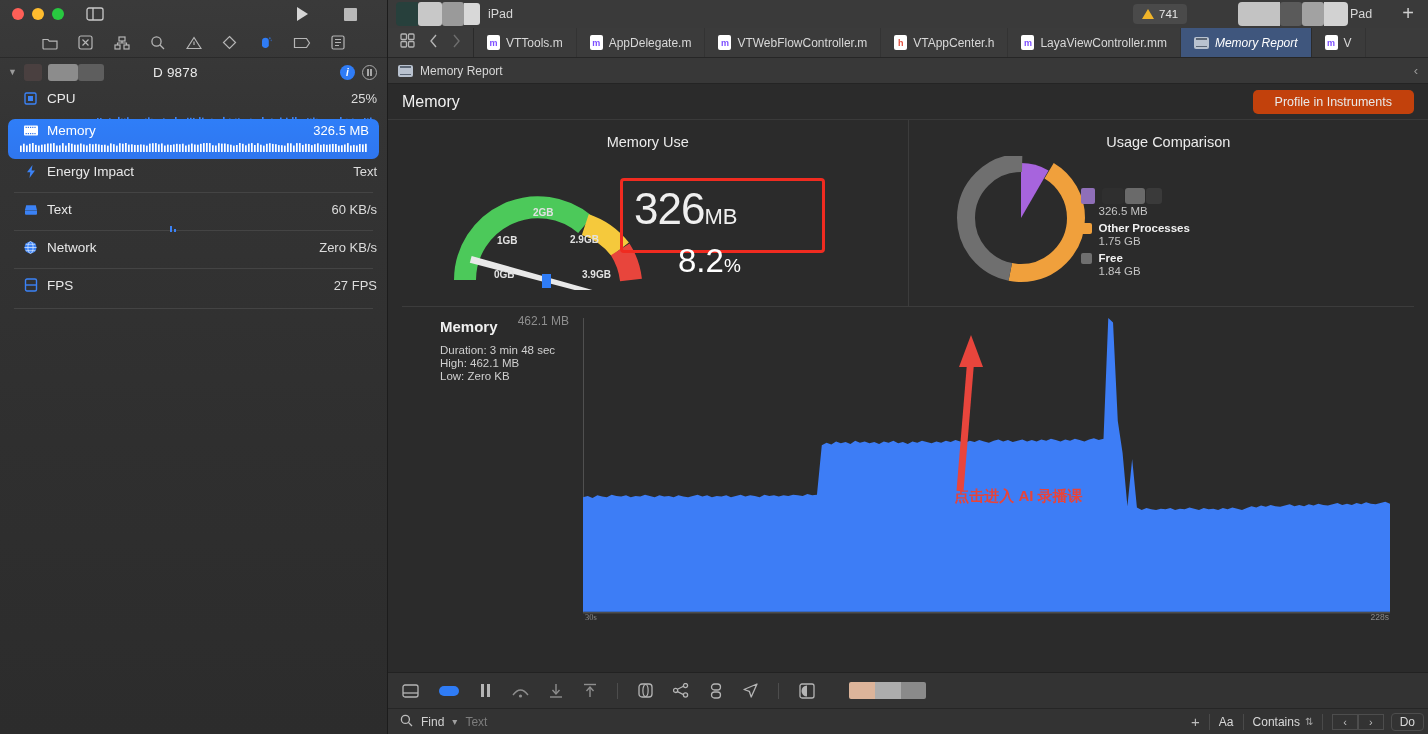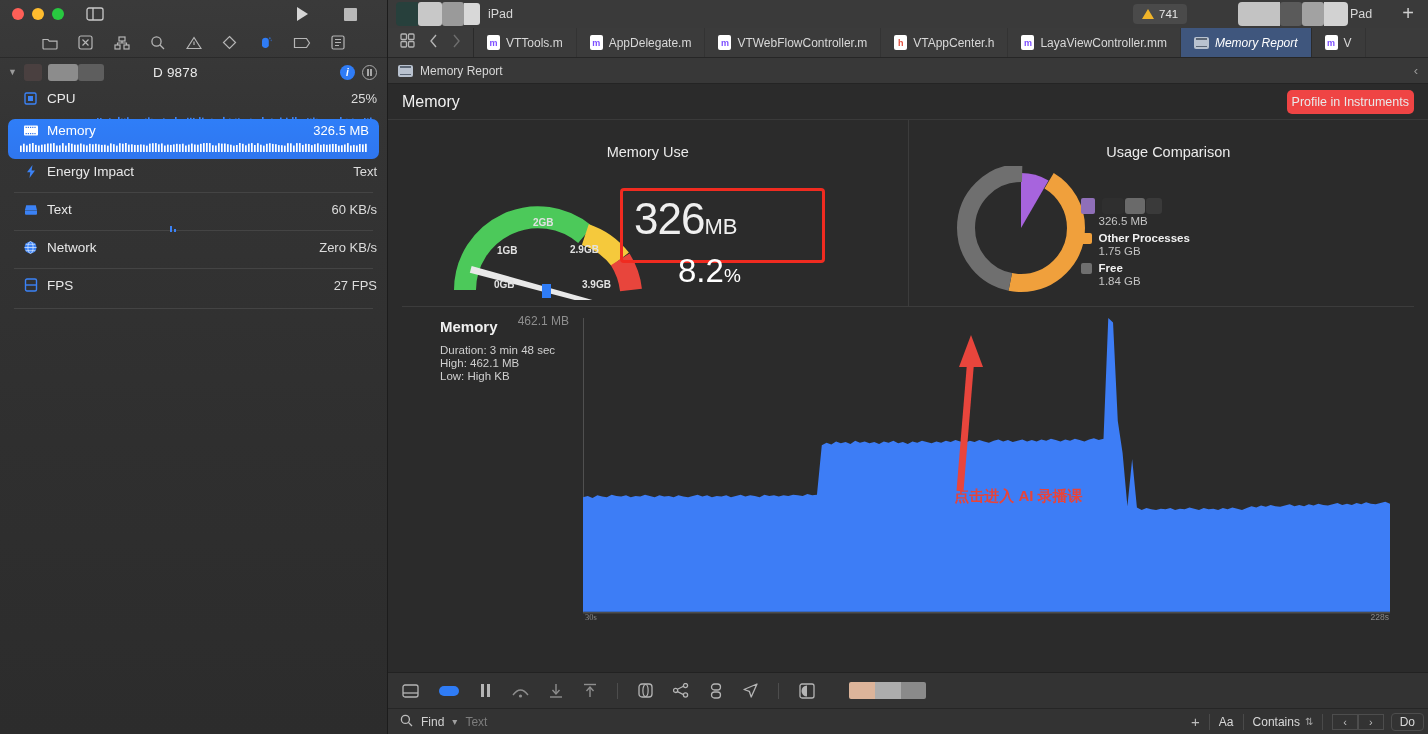--- a/index.html
+++ b/index.html
@@ -89,26 +89,26 @@
   .memicon::before{top:1.5px;} .memicon::after{bottom:1.5px;}
 
   .jumpbar { height:26px; background:#383838; display:flex; align-items:center; padding:0 10px; gap:7px;
       border-bottom:1px solid #242424; position:relative;}
   .jumpbar .label { font-size:12px; color:#d6d6d6;}
   .jumpbar .chev { position:absolute; right:10px; color:#9a9a9a; font-size:13px;}
 
   .report { flex:1; background:#2b2b2b; position:relative; overflow:hidden;}
   .report-head { height:36px; display:flex; align-items:center; padding: 0 14px; border-bottom:1px solid #3a3a3a;}
   .report-title { font-size:16px; color:#f0f0f0;}
-  .instr-btn { margin-left:auto; background:#ef4444; color:#e9e9e9; font-size:12.5px; border-radius:5px; padding:5px 5px; border:none;}
+  .instr-btn { margin-left:auto; background:#c2410c; color:#e9e9e9; font-size:12.5px; border-radius:5px; padding:5px 22px; border:none;}
 
   .summary { display:flex; height: 186px; }
   .panel { flex:1; position:relative; }
   .panel.left { border-right:1px solid #3c3c3c; }
-  .panel-title { text-align:center; font-size:14.5px; color:#ebebeb; margin-top:24px;}
+  .panel-title { text-align:center; font-size:14.5px; color:#ebebeb; margin-top:14px;}
 
   .gauge-wrap { position:relative; height:140px; }
   .redbox { position:absolute; left:232px; top:28px; width:205px; height:75px; border:3px solid #f02b20; border-radius:4px;}
   .bignum { position:absolute; left:246px; top:34px; font-size:44px; color:#efefef; letter-spacing:-1px;}
   .bignum .unit { font-size:22px; letter-spacing:0;}
   .pct { position:absolute; left:290px; top:92px; font-size:33px; color:#ffffff;}
   .pct .sm { font-size:19px; }
 
   .lbl { position:absolute; font-size:10px; color:#e2e2e2; font-weight:700;}
 
@@ -878,21 +878,21 @@
         </div>
       </div>
 
       <div style="height:1px;background:#3c3c3c;margin:0 14px;"></div>
 
       <div class="graph-sec">
         <div class="graph-info">
           <h3>Memory</h3>
           <p>Duration: 3 min 48 sec</p>
           <p>High: 462.1 MB</p>
-          <p>Low: High KB</p>
+          <p>Low: Zero KB</p>
         </div>
         <div class="plot">
           <span class="ytop">462.1 MB</span>
           <svg id="areachart" width="100%" height="100%" viewBox="0 0 1000 290" preserveAspectRatio="none" style="position:absolute;inset:0;">
             <line x1="0" y1="0" x2="0" y2="282" stroke="#5a5a5a" stroke-width="2"></line>
             <path id="areapath" fill="#3d7df6" d="M0,282 L0.0,172.2 L5.9,170.9 L11.8,172.8 L17.8,170.3 L23.7,171.5 L29.6,172.2 L35.5,169.7 L41.4,170.9 L47.3,171.5 L53.3,170.3 L59.2,172.2 L65.1,170.9 L71.0,171.5 L76.9,169.7 L82.8,170.9 L88.8,172.2 L94.7,170.3 L100.6,171.5 L106.5,170.9 L112.4,172.2 L118.3,170.3 L124.3,171.5 L130.2,172.2 L136.1,170.9 L142.0,169.7 L147.9,171.5 L153.8,170.3 L159.8,172.2 L165.7,170.9 L171.6,171.5 L177.5,170.3 L183.4,172.2 L189.3,170.9 L195.3,169.7 L201.2,171.5 L207.1,170.3 L213.0,170.9 L218.9,172.2 L224.9,169.7 L230.8,170.9 L236.7,170.3 L242.6,171.5 L248.5,170.3 L254.4,170.9 L260.4,169.7 L266.3,170.3 L272.2,170.9 L278.1,169.1 L284.0,170.3 L289.9,169.7 L295.9,122.1 L301.8,119.7 L307.7,121.5 L313.6,118.5 L319.5,120.3 L325.4,119.1 L331.4,120.9 L337.3,117.8 L343.2,119.7 L349.1,118.5 L355.0,120.3 L360.9,119.1 L366.9,120.9 L372.8,118.5 L378.7,119.7 L384.6,117.8 L390.5,120.3 L396.4,119.1 L402.4,120.9 L408.3,118.5 L414.2,119.7 L420.1,117.8 L426.0,119.1 L432.0,120.3 L437.9,118.5 L443.8,119.7 L449.7,117.8 L455.6,119.1 L461.5,117.2 L467.5,118.5 L473.4,119.7 L479.3,117.8 L485.2,119.1 L491.1,117.2 L497.0,118.5 L503.0,119.7 L508.9,117.8 L514.8,116.6 L520.7,118.5 L526.6,117.2 L532.5,119.1 L538.5,117.8 L544.4,116.6 L550.3,118.5 L556.2,117.2 L562.1,118.5 L568.0,116.6 L574.0,117.8 L579.9,116.0 L585.8,117.2 L591.7,118.5 L597.6,116.6 L603.6,117.8 L609.5,116.0 L615.4,117.2 L621.3,118.5 L627.2,116.6 L633.1,115.4 L639.1,117.2 L645.0,116.0 L650.9,0.1 L656.8,4.3 L662.7,98.9 L668.6,129.4 L674.6,180.7 L680.5,135.5 L686.4,181.9 L692.3,184.4 L698.2,182.5 L704.1,183.7 L710.1,184.4 L716.0,183.1 L721.9,183.7 L727.8,182.5 L733.7,184.4 L739.6,183.1 L745.6,183.7 L751.5,181.9 L757.4,183.1 L763.3,184.4 L769.2,182.5 L775.1,183.7 L781.1,183.1 L787.0,184.4 L792.9,182.5 L798.8,183.7 L804.7,181.9 L810.7,183.1 L816.6,184.4 L822.5,182.5 L828.4,180.7 L834.3,181.9 L840.2,180.1 L846.2,181.3 L852.1,179.5 L858.0,180.7 L863.9,181.3 L869.8,180.1 L875.7,178.9 L881.7,180.7 L887.6,179.5 L893.5,180.7 L899.4,178.9 L905.3,180.1 L911.2,178.3 L917.2,179.5 L923.1,180.1 L929.0,178.9 L934.9,177.6 L940.8,179.5 L946.7,178.3 L952.7,179.5 L958.6,177.6 L964.5,178.9 L970.4,177.0 L976.3,178.3 L982.2,178.9 L988.2,177.6 L994.1,176.4 L1000.0,178.3 L1000,282 Z"></path>
             <line x1="0" y1="283" x2="1000" y2="283" stroke="#4d4d4d" stroke-width="1.5"></line>
           </svg>
           <span class="xlab" style="left:2px;font-family:Liberation Serif, serif;">30s</span>
           <span class="xlab" style="right:1px;">228s</span>

